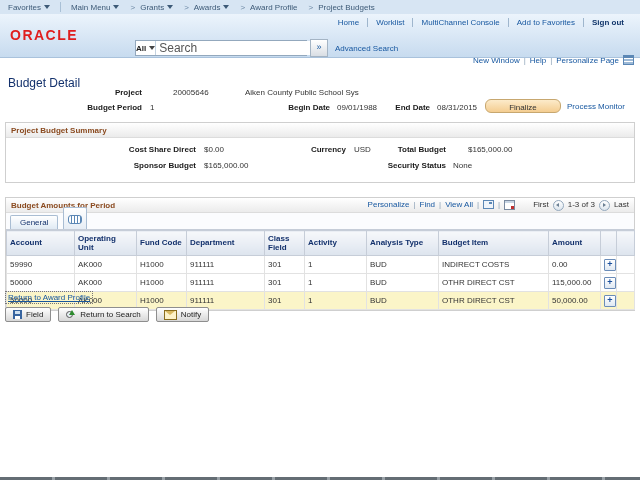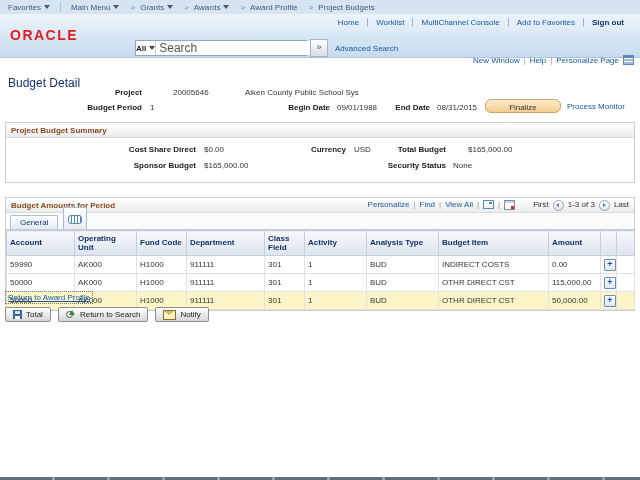--- a/index.html
+++ b/index.html
@@ -317,21 +317,21 @@
     </tr>
   </tbody>
     </table>
 </div>
 
 <span class="return-link">Return to Award Profile</span>
 
 <div class="btn-row">
   <button class="ps-btn">
     <span class="icon-floppy"></span>
-    <span>Total</span>
+    <span>Field</span>
   </button>
   <button class="ps-btn">
     <span class="icon-magnifier"></span>
     <span>Return to Search</span>
   </button>
   <button class="ps-btn">
     <span class="icon-envelope"></span>
     <span>Notify</span>
   </button>
 </div>

